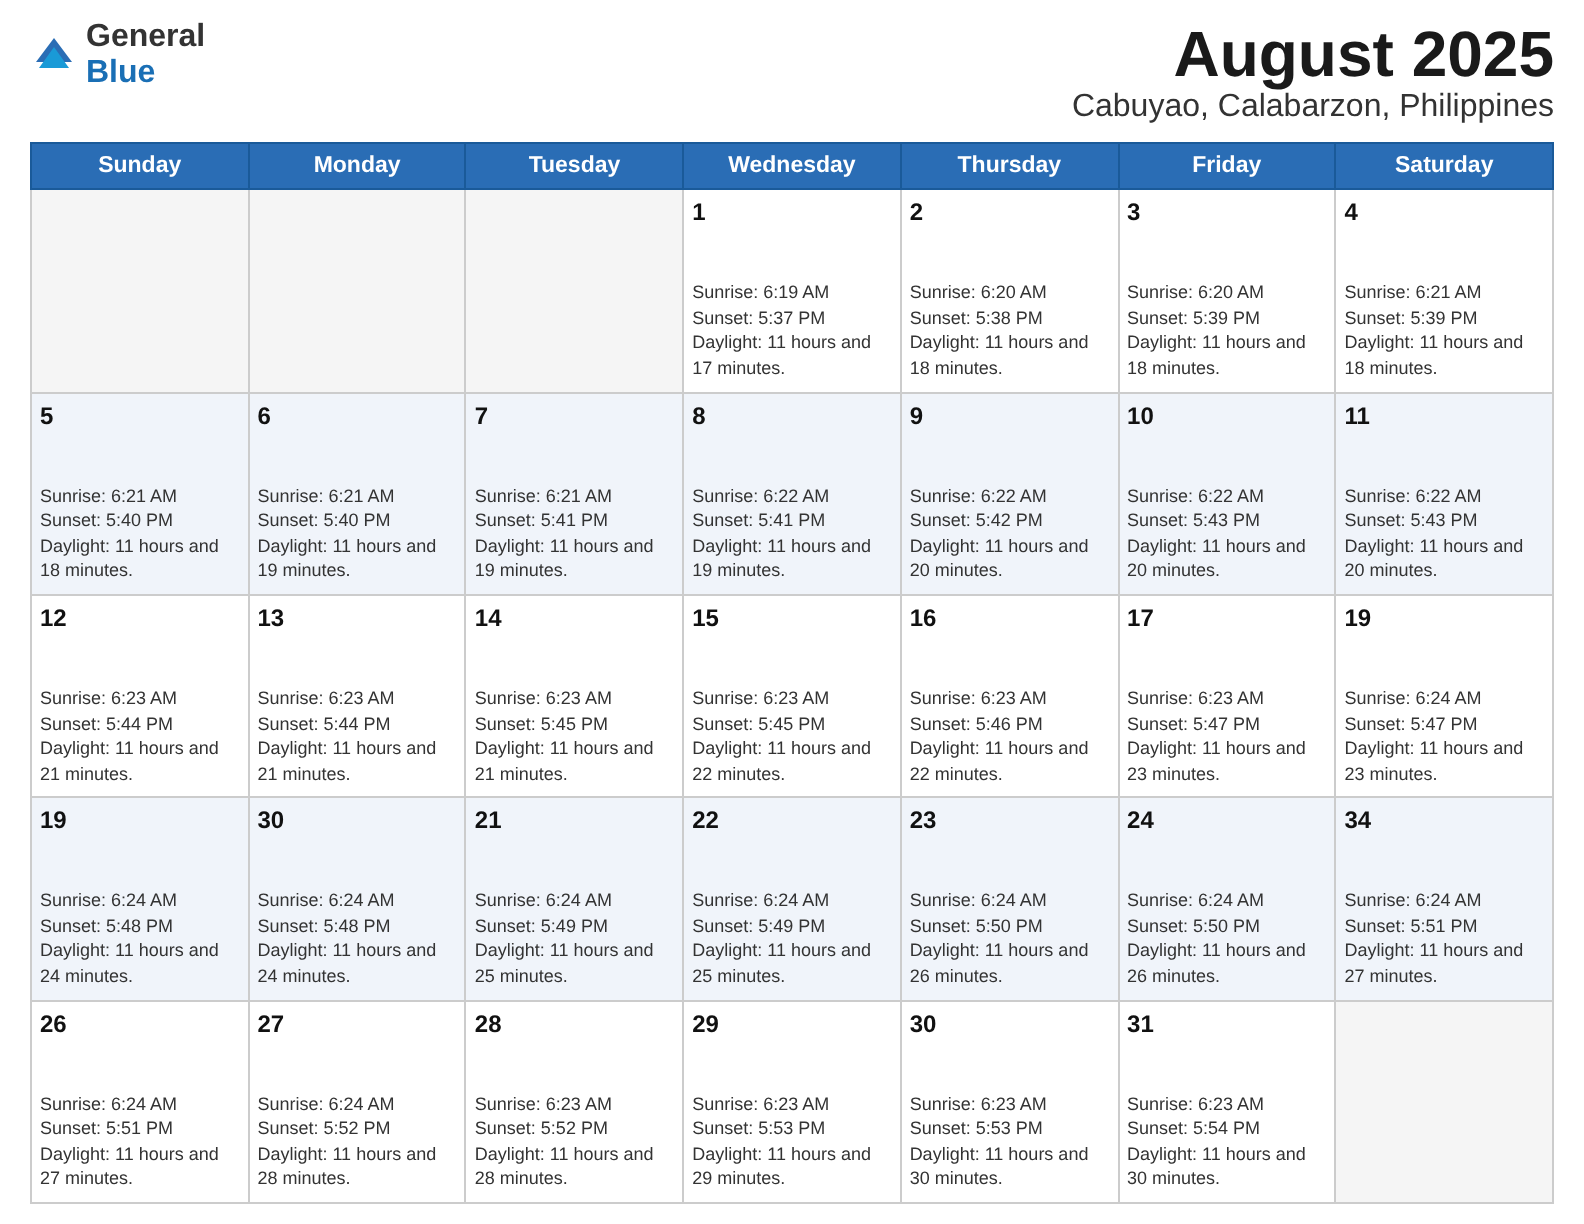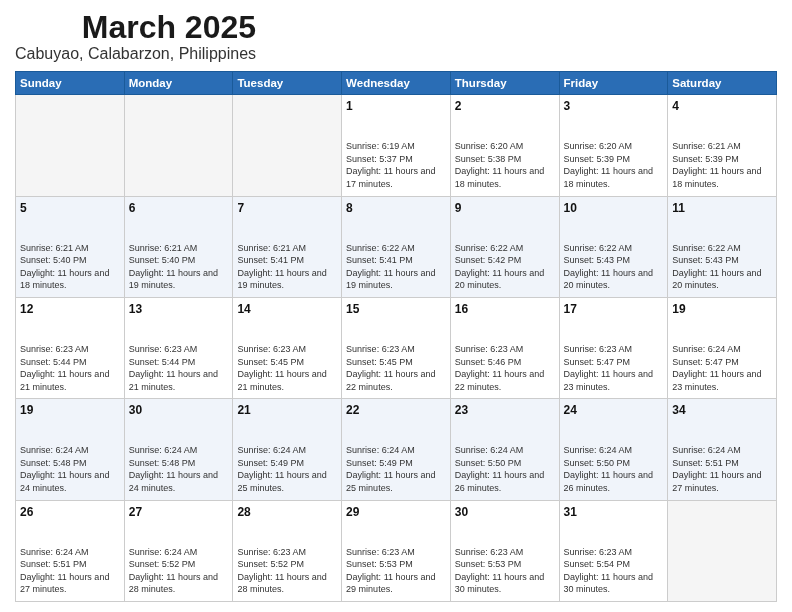--- a/index.html
+++ b/index.html
@@ -66,21 +66,21 @@
       border-collapse: collapse;
       width: 100%;
       table-layout: fixed;
     }
     .calendar th {
       background: #2a6db5;
       color: #fff;
       font-size: 11.5px;
       font-weight: bold;
       padding: 5px 4px;
-      text-align: left;
+      text-align: center;
       border: 1px solid #1a5a99;
     }
     .calendar td {
       border: 1px solid #ccc;
       vertical-align: top;
       padding: 4px 4px 4px 4px;
       font-size: 9.5px;
       color: #222;
       background: #fff;
       height: 82px;
@@ -103,22 +103,32 @@
     }
     .row-bg-alt td {
       background: #f0f4fa;
     }
   </style>
 </head>
 <body>
 
 <div class="page">
   <div class="header">
+    <div class="logo">
+      <svg class="logo-icon" viewBox="0 0 32 32" xmlns="http://www.w3.org/2000/svg">
+        <polygon points="16,4 28,20 4,20" fill="#2a6db5"></polygon>
+        <polygon points="16,10 26,24 6,24" fill="#1a9ad7"></polygon>
+      </svg>
+      <div class="logo-text">
+        <span class="logo-general">General</span>
+        <span class="logo-blue">Blue</span>
+      </div>
+    </div>
     <div class="title-block">
-      <div class="month-title">March 2025</div>
+      <div class="month-title">August 2025</div>
       <div class="subtitle">Cabuyao, Calabarzon, Philippines</div>
     </div>
   </div>
 
   <table class="calendar">
     <thead>
       <tr>
         <th>Sunday</th>
         <th>Monday</th>
         <th>Tuesday</th>

